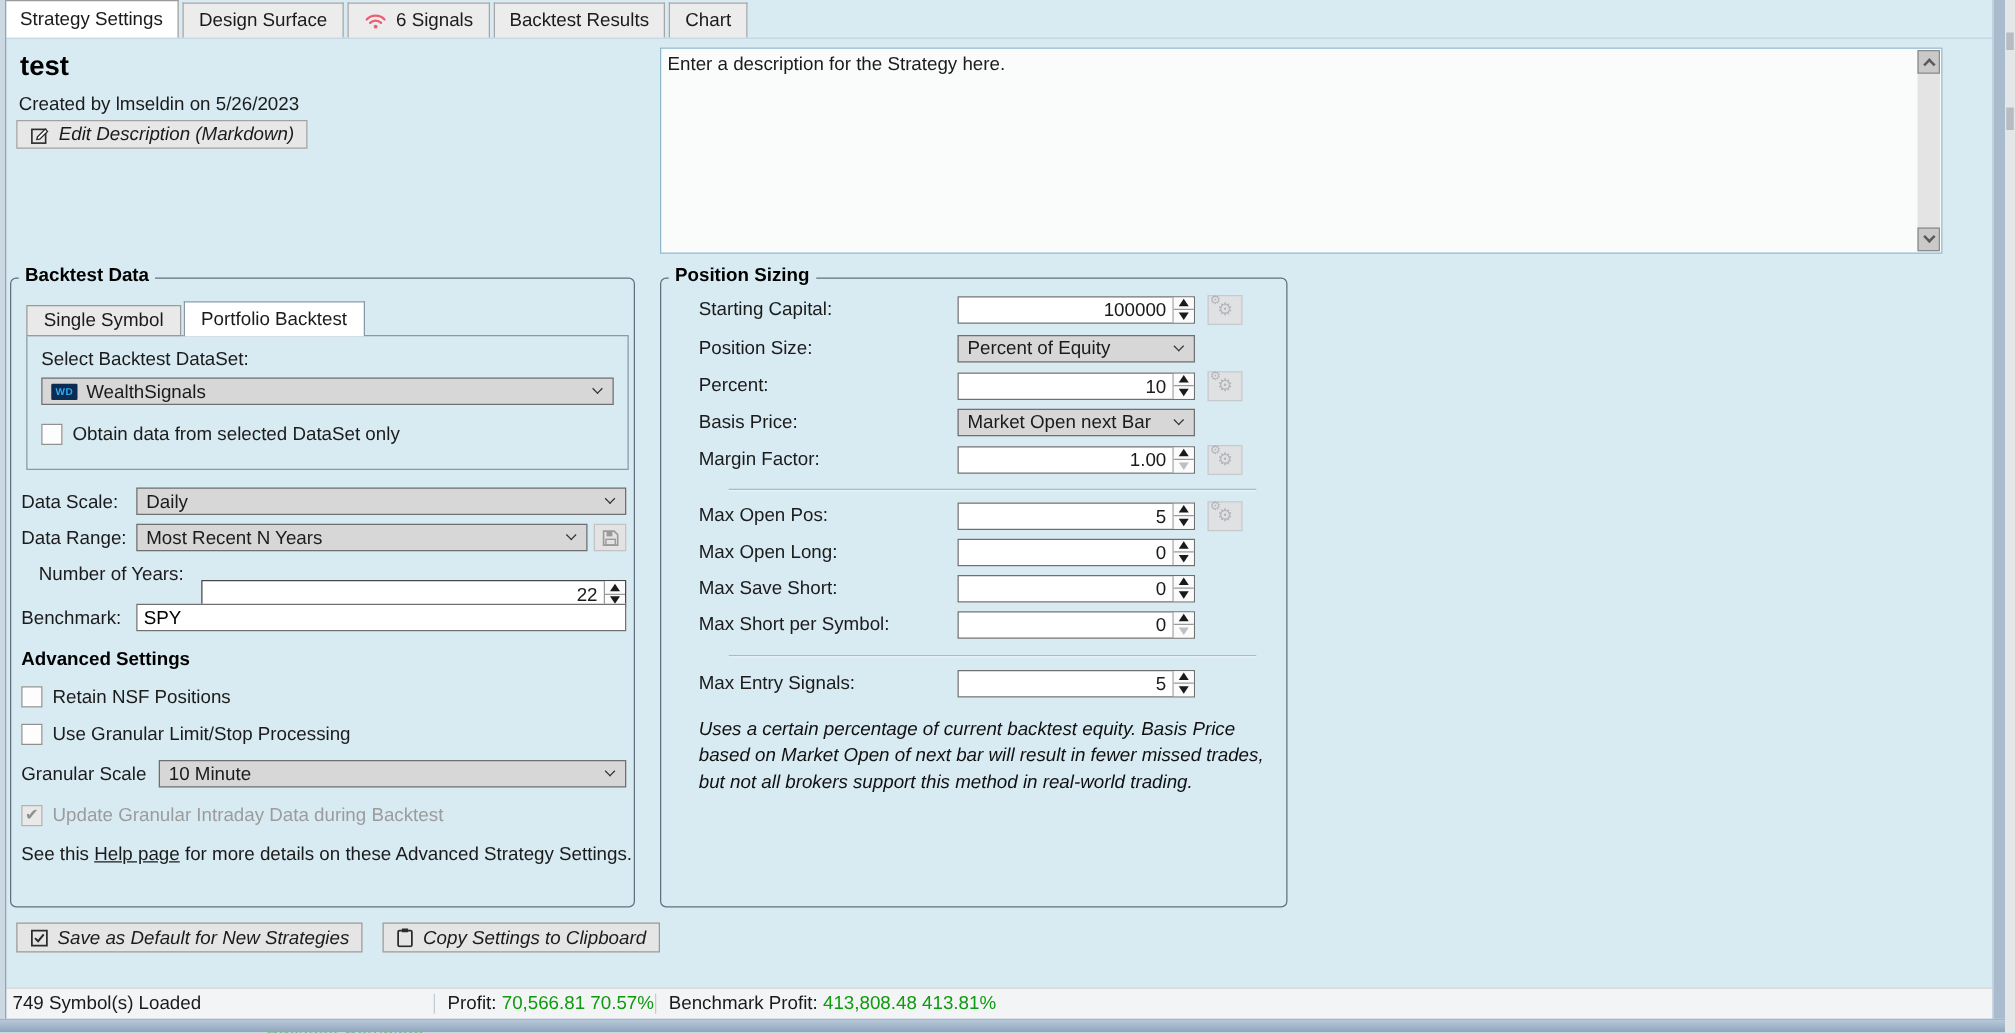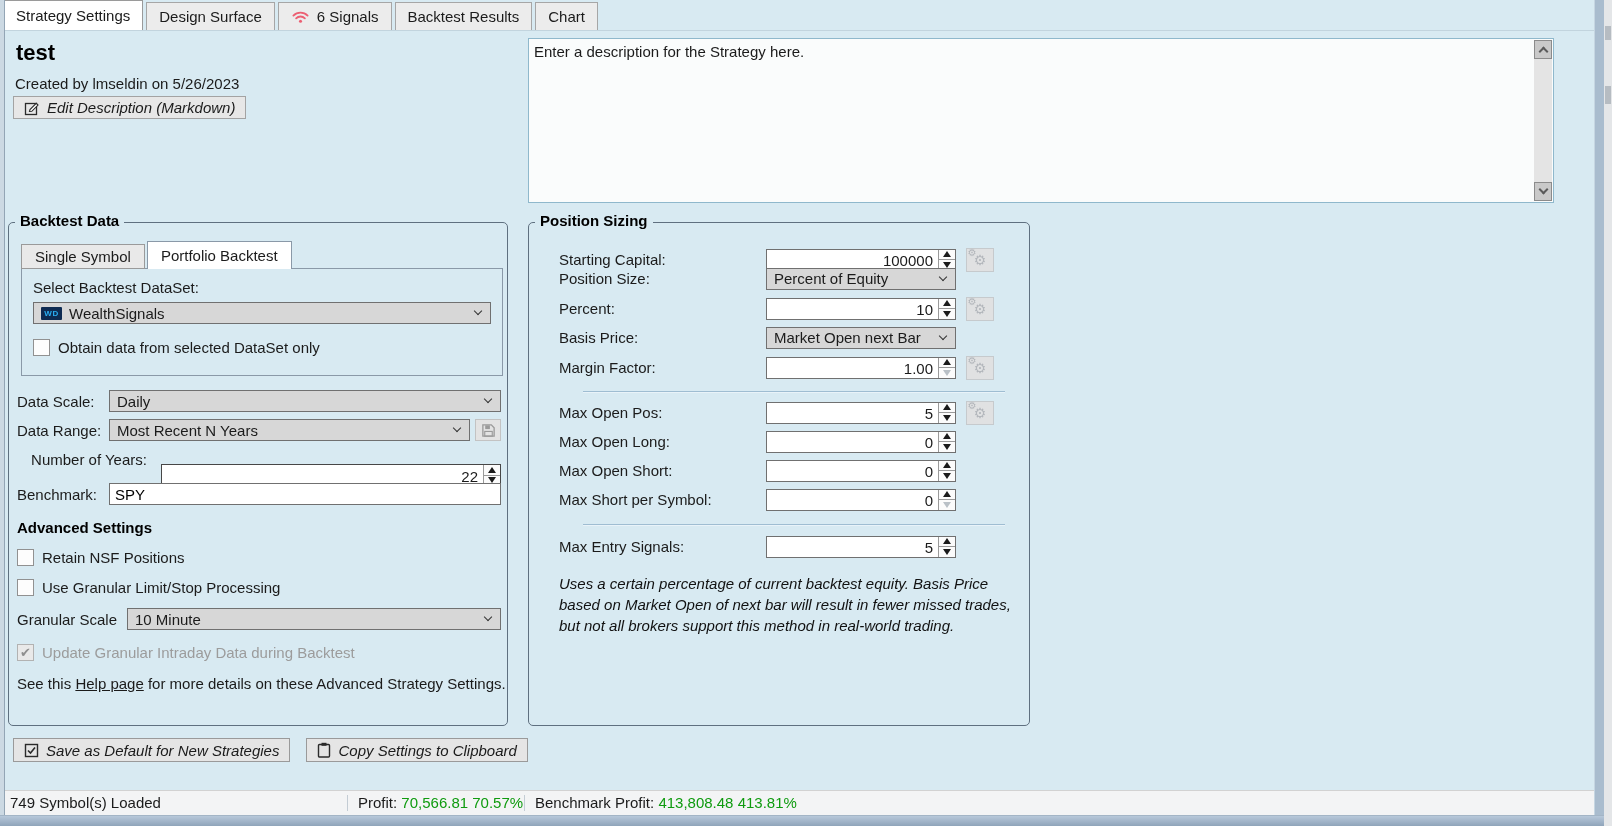--- a/index.html
+++ b/index.html
@@ -278,21 +278,21 @@
     <span class="cb checked disabled"></span>
     <span class="cb-label">Update Granular Intraday Data during Backtest</span>
   </div>
 
   <div class="help-line"><span>See this </span><span class="help-link">Help page</span><span> for more details on these Advanced Strategy Settings.</span></div>
 </div>
 
 <div class="groupbox" id="group-possize">
   <div class="gb-title">Position Sizing</div>
 
-  <div class="ps-row" style="top:13px;margin-top:12px;">
+  <div class="ps-row" style="top:13px;">
     <span class="ps-label">Starting Capital:</span>
     <div class="ps-ctl">
         <div class="spin">
       <input value="100000" style="">
       <div class="spin-btns">
         <div class="sb">
               <span class="tri-up"></span>
             </div>
         <div class="sb">
               <span class="tri-down"></span>
@@ -398,21 +398,21 @@
             </div>
         <div class="sb">
               <span class="tri-down"></span>
             </div>
       </div>
     </div>
       </div>
   </div>
 
   <div class="ps-row" style="top:236px;">
-    <span class="ps-label">Max Open Short:</span>
+    <span class="ps-label">Max Save Short:</span>
     <div class="ps-ctl">
         <div class="spin">
       <input value="0" style="">
       <div class="spin-btns">
         <div class="sb">
               <span class="tri-up"></span>
             </div>
         <div class="sb">
               <span class="tri-down"></span>
             </div>

